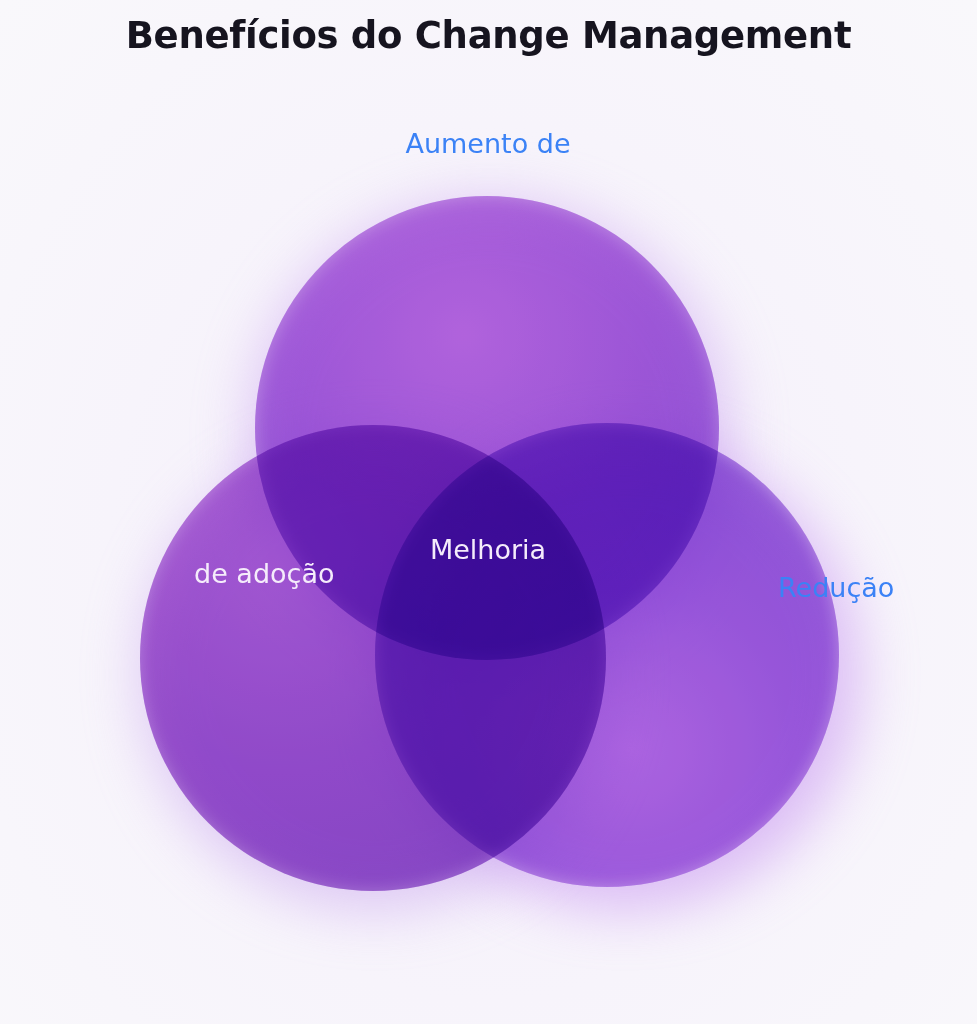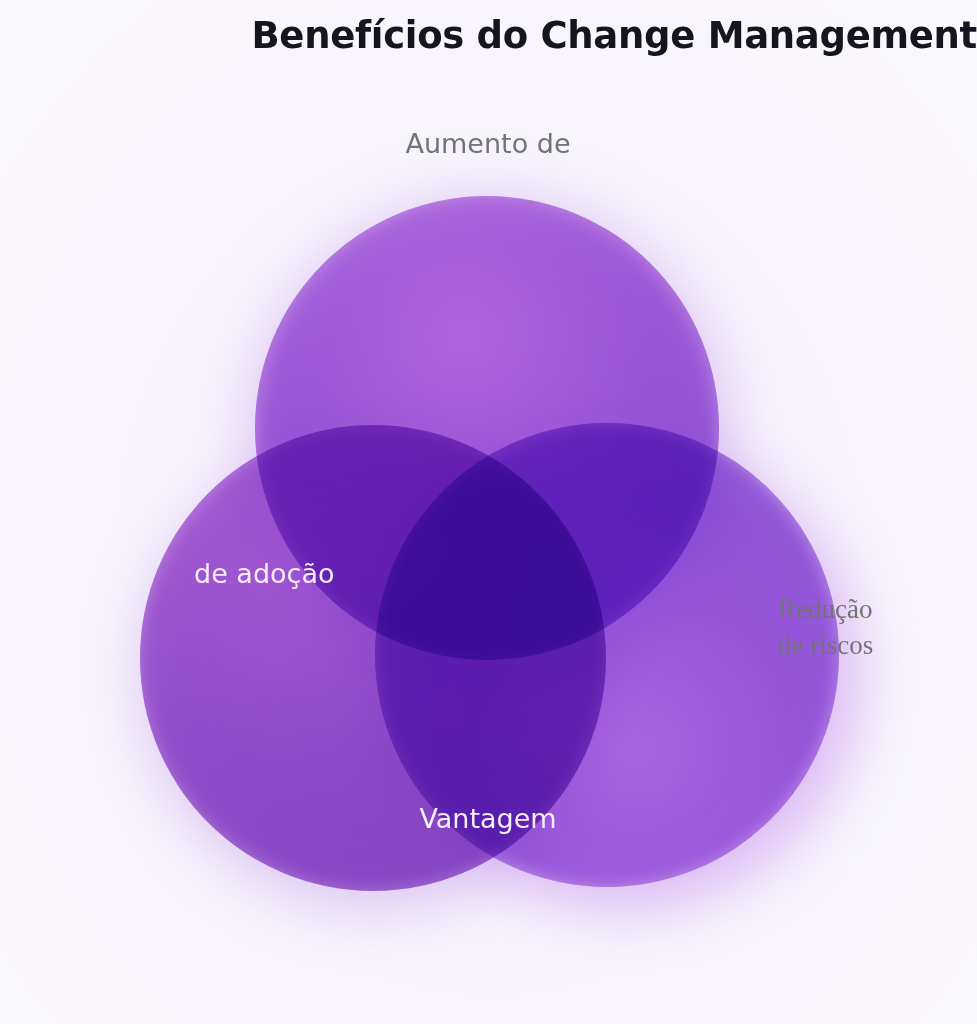--- a/index.html
+++ b/index.html
@@ -3,21 +3,21 @@
   <meta charset="utf-8">
   <style>
     html, body { margin: 0; padding: 0; }
     body {
       width: 977px; height: 1024px; overflow: hidden; position: relative;
       background: radial-gradient(ellipse at 50% 55%, #f4eefb 0%, #f7f4fb 55%, #f9f8fb 100%);
       font-family: "DejaVu Sans", sans-serif;
     }
     .title {
       position: absolute; left: 0; width: 977px; top: 14px;
-      text-align: right; font-weight: bold; font-size: 37px;
+      text-align: center; font-weight: bold; font-size: 37px;
       color: #16141f; letter-spacing: -0.3px;
     }
     .glow {
       position: absolute; border-radius: 50%;
       filter: blur(28px); opacity: 0.55;
     }
     .circle {
       position: absolute; border-radius: 50%;
       mix-blend-mode: multiply;
     }
@@ -36,26 +36,26 @@
       left: 375px; top: 423px; width: 464px; height: 464px;
       background: radial-gradient(circle at 55% 70%, #c27ae8 0%, #a765e0 40%, #8e57d8 100%);
       box-shadow: inset 0 0 16px rgba(255,255,255,0.45);
       opacity: 0.9;
     }
     .label {
       position: absolute; font-size: 27px; line-height: 36px;
       text-align: center; white-space: nowrap;
     }
     .label span { display: block; }
-    .dark { color: #737373; }
+    .dark { color: #3b82f6; }
     .light { color: #f5ecfb; }
     .l-top { left: 340px; width: 296px; top: 126px; }
     .l-left { left: 194px; top: 556px; text-align: left; }
     .l-center { left: 388px; width: 200px; top: 532px; }
-    .l-right { left: 778px; top: 591px; text-align: left; font-family: Liberation Serif, serif; }
+    .l-right { left: 778px; top: 570px; text-align: left; }
     .l-bottom { left: 378px; width: 220px; top: 801px; }
   </style>
 </head>
 <body>
 
 <div class="title">Benefícios do Change Management</div>
 
 <div>
   <div class="glow" style="left:250px;top:200px;width:480px;height:470px;background:#c9a0ef;"></div>
   <div class="glow" style="left:390px;top:440px;width:470px;height:470px;background:#c58ff0;"></div>
@@ -67,23 +67,22 @@
 
   <div class="label dark l-top">
     <span>Aumento de</span>
   </div>
 
   <div class="label light l-left">
     <span>de adoção</span>
   </div>
 
   <div class="label light l-center">
+    <span>Melhoria</span>
   </div>
 
   <div class="label dark l-right">
     <span>Redução</span>
-    <span>de riscos</span>
   </div>
 
   <div class="label light l-bottom">
-    <span>Vantagem</span>
   </div>
 </div>
 
 </body></html>

